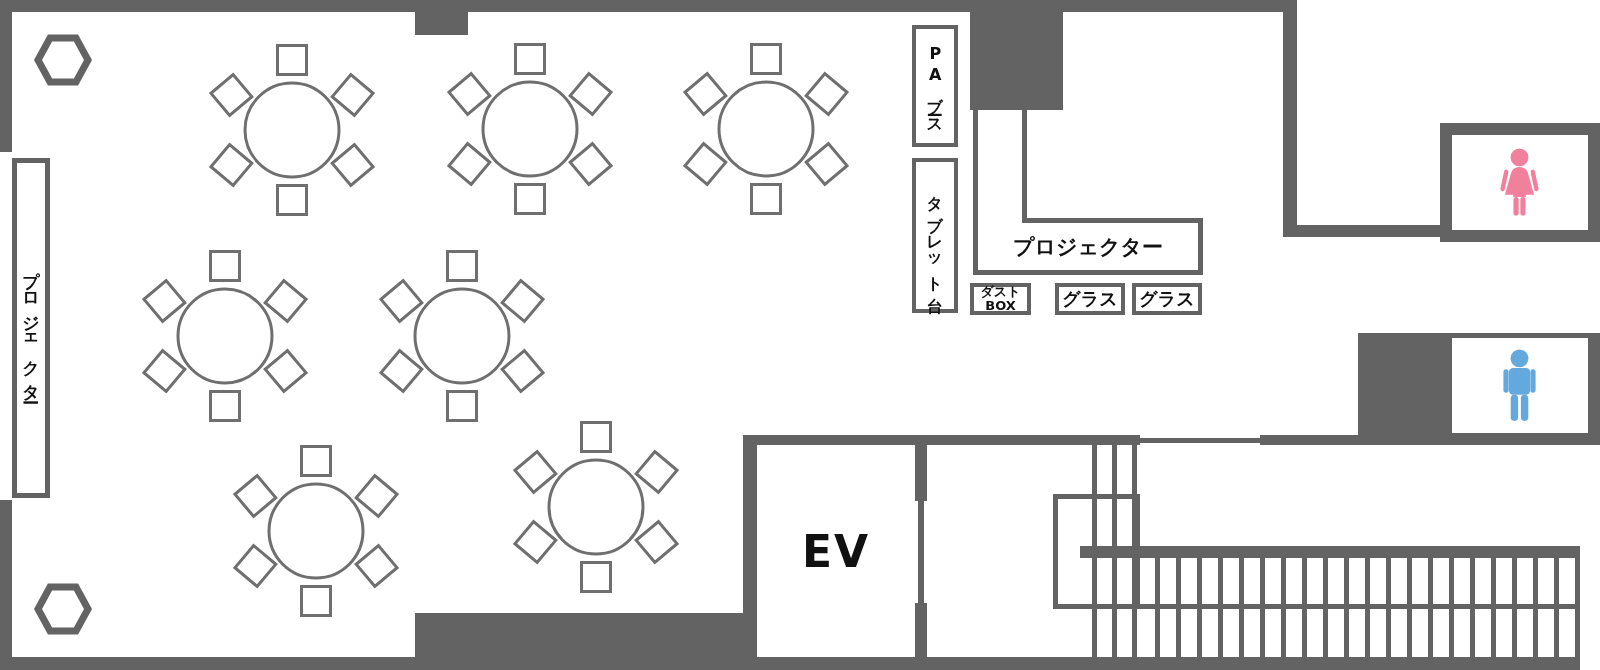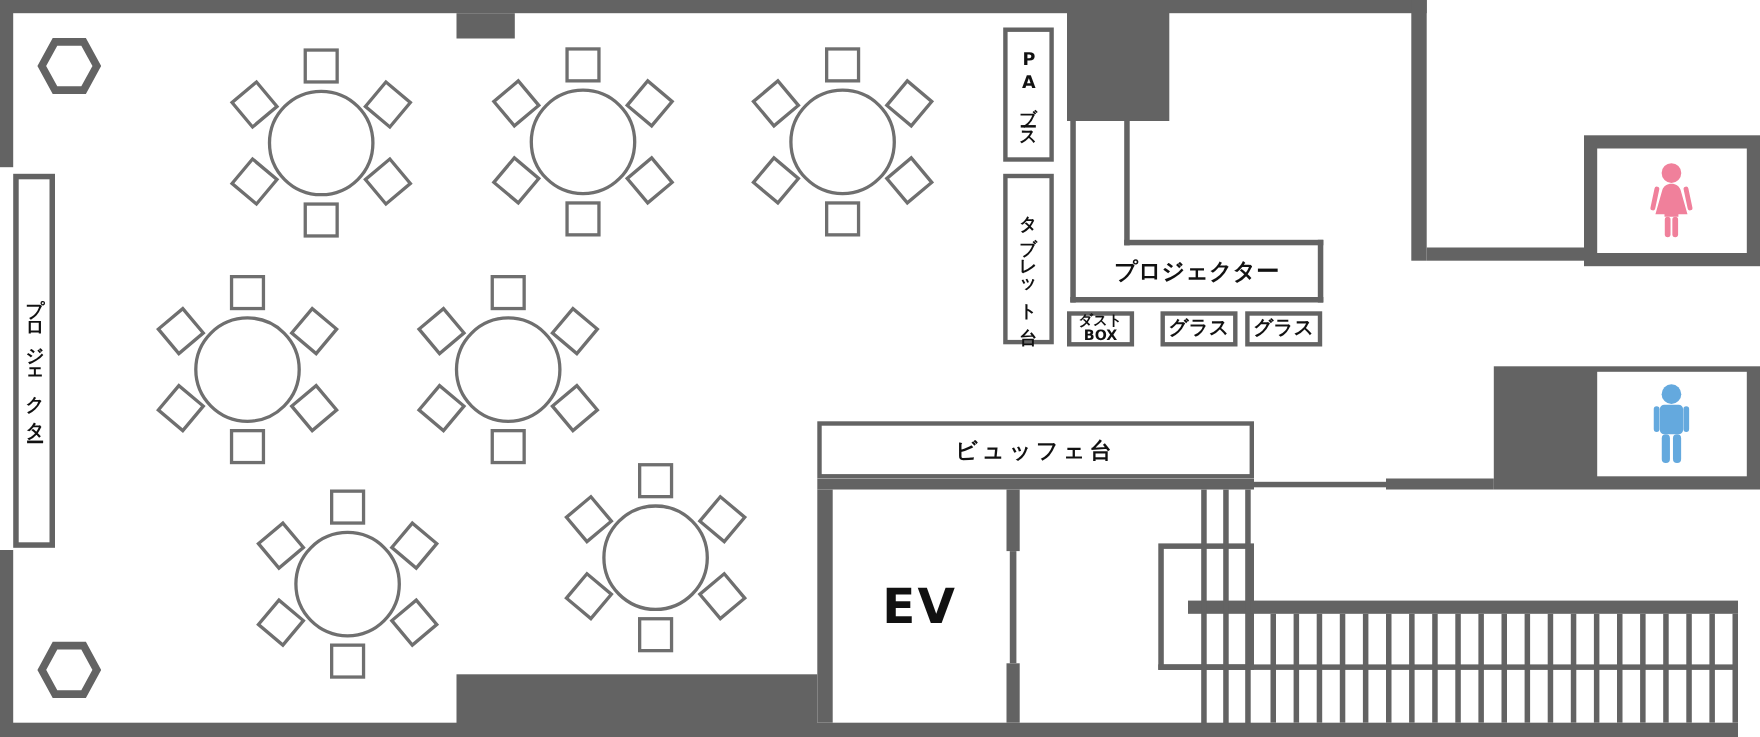--- a/index.html
+++ b/index.html
@@ -83,23 +83,20 @@
   <div class="box" style="left:970px;top:283px;width:61px;height:32px;font-size:13px">
     <span>ダストBOX</span>
   </div>
   <div class="box" style="left:1055px;top:283px;width:70px;height:32px;font-size:18px">
     <span>グラス</span>
   </div>
   <div class="box" style="left:1132px;top:283px;width:70px;height:32px;font-size:18px">
     <span>グラス</span>
   </div>
 
-  <div class="box" style="left:743px;top:383px;width:397px;height:52px;font-size:20px;letter-spacing:4px">
-    <span>ビュッフェ台</span>
-  </div>
 
   <div class="lbl ev" style="left:757px;top:445px;width:158px;height:212px">
     <span>EV</span>
   </div>
 
   <svg id="furniture" width="1600" height="670" viewBox="0 0 1600 670">
       <g>
         <circle cx="292" cy="130" r="47"></circle>
         <rect x="-14.5" y="-14.5" width="29" height="29" transform="translate(292 60) rotate(0)"></rect>
         <rect x="-14.5" y="-14.5" width="29" height="29" transform="translate(352.6217782649107 95) rotate(40)"></rect>

